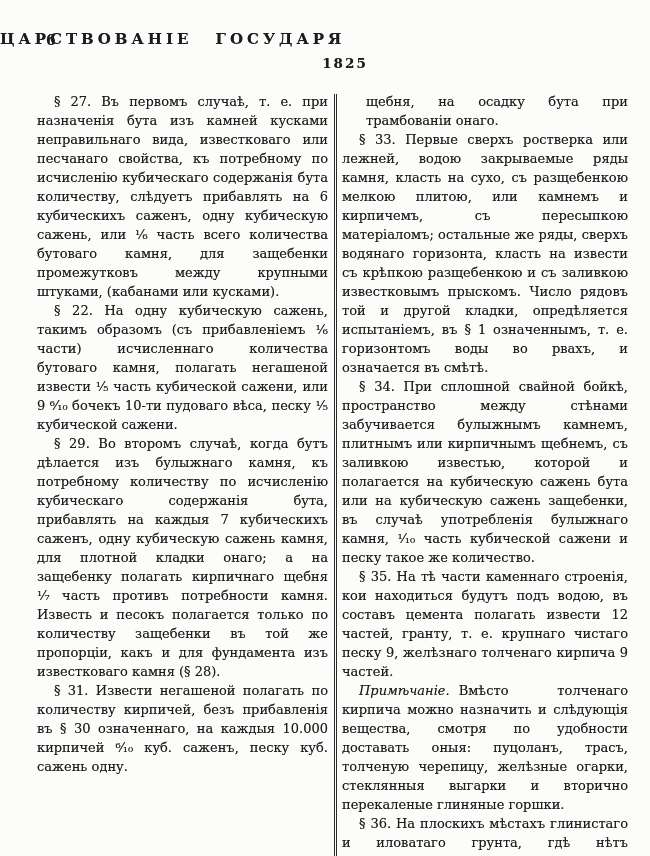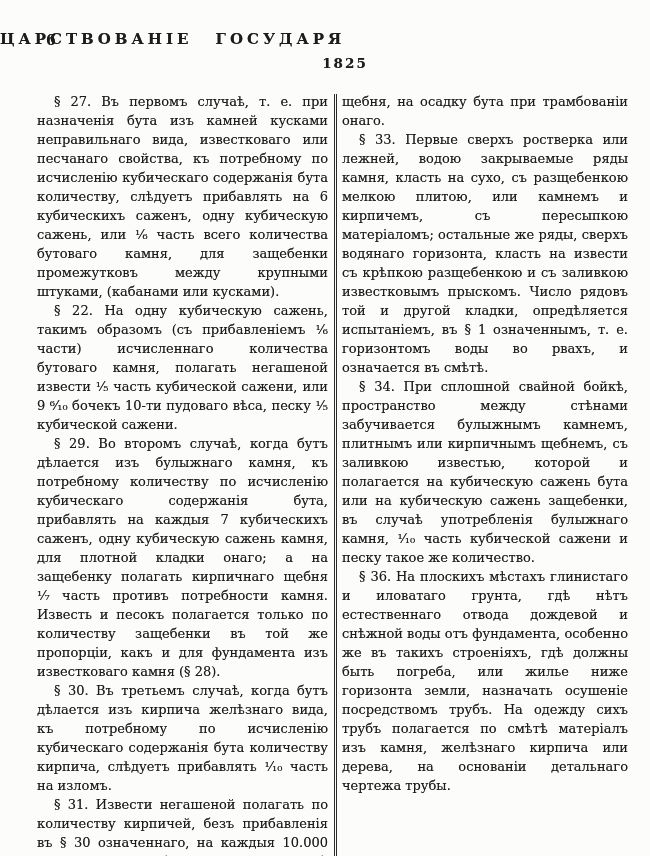--- a/index.html
+++ b/index.html
@@ -58,21 +58,21 @@
   .divider{
     width:1px;
     border-left:1.2px solid #2a2a2a;
     border-right:1.2px solid #2a2a2a;
     margin:2px 5px 8px 6px;
   }
   p.para{
     margin:0;
     text-indent:17px;
   }
-  p.para.noindent{text-indent:0;}
+  p.para.noindent{text-indent:0;margin-left:24px;}
   .note-lead{
     font-style:italic;
     margin-right:9px;
   }
   
   .col, .header{ text-shadow:0 0 0.4px rgba(30,30,30,0.55); }
 </style>
 </head>
 <body>
 
@@ -83,28 +83,29 @@
     <div class="title">ЦАРСТВОВАНІЕ ГОСУДАРЯ</div>
     <div class="year">1825</div>
   </div>
 
   <div class="columns">
 
     <div class="col left">
       <p class="para">§ 27. Въ первомъ случаѣ, т. е. при назначенія бута изъ камней кусками неправильнаго вида, известковаго или песчанаго свойства, къ потребному по исчисленію кубическаго содержанія бута количеству, слѣдуетъ прибавлять на 6 кубическихъ саженъ, одну кубическую сажень, или ¹⁄₆ часть всего количества бутоваго камня, для защебенки промежутковъ между крупными штуками, (кабанами или кусками).</p>
       <p class="para">§ 22. На одну кубическую сажень, такимъ образомъ (съ прибавленіемъ ¹⁄₆ части) исчисленнаго количества бутоваго камня, полагать негашеной извести ¹⁄₅ часть кубической сажени, или 9 ⁶⁄₁₀ бочекъ 10-ти пудоваго вѣса, песку ¹⁄₅ кубической сажени.</p>
       <p class="para">§ 29. Во второмъ случаѣ, когда бутъ дѣлается изъ булыжнаго камня, къ потребному количеству по исчисленію кубическаго содержанія бута, прибавлять на каждыя 7 кубическихъ саженъ, одну кубическую сажень камня, для плотной кладки онаго; а на защебенку полагать кирпичнаго щебня ¹⁄₇ часть противъ потребности камня. Известь и песокъ полагается только по количеству защебенки въ той же пропорціи, какъ и для фундамента изъ известковаго камня (§ 28).</p>
-      <p class="para">§ 30. Въ третьемъ случаѣ, когда бутъ дѣлается изъ кирпича желѣзнаго вида, къ потребному по исчисленію кубическаго содержанія бута количеству кирпича, слѣдуетъ прибавлять ¹⁄₁₀ часть на изломъ.</p>
       <p class="para">§ 31. Извести негашеной полагать по количеству кирпичей, безъ прибавленія въ § 30 означеннаго, на каждыя 10.000 кирпичей ⁶⁄₁₀ куб. саженъ, песку куб. сажень одну.</p>
 
     </div>
 
     <div class="divider"></div>
 
     <div class="col right">
       <p class="para noindent">щебня, на осадку бута при трамбованіи онаго.</p>
       <p class="para">§ 33. Первые сверхъ ростверка или лежней, водою закрываемые ряды камня, класть на сухо, съ разщебенкою мелкою плитою, или камнемъ и кирпичемъ, съ пересыпкою матеріаломъ; остальные же ряды, сверхъ водянаго горизонта, класть на извести съ крѣпкою разщебенкою и съ заливкою известковымъ прыскомъ. Число рядовъ той и другой кладки, опредѣляется испытаніемъ, въ § 1 означеннымъ, т. е. горизонтомъ воды во рвахъ, и означается въ смѣтѣ.</p>
       <p class="para">§ 34. При сплошной свайной бойкѣ, пространство между стѣнами забучивается булыжнымъ камнемъ, плитнымъ или кирпичнымъ щебнемъ, съ заливкою известью, которой и полагается на кубическую сажень бута или на кубическую сажень защебенки, въ случаѣ употребленія булыжнаго камня, ¹⁄₁₀ часть кубической сажени и песку такое же количество.</p>
+      <p class="para">§ 35. На тѣ части каменнаго строенія, кои находиться будутъ подъ водою, въ составъ цемента полагать извести 12 частей, гранту, т. е. крупнаго чистаго песку 9, желѣзнаго толченаго кирпича 9 частей.</p>
+      <p class="para"><span class="note-lead">Примѣчаніе.</span><span>Вмѣсто толченаго кирпича можно назначить и слѣдующія вещества, смотря по удобности доставать оныя: пуцоланъ, трасъ, толченую черепицу, желѣзные огарки, стеклянныя выгарки и вторично перекаленые глиняные горшки.</span></p>
       <p class="para">§ 36. На плоскихъ мѣстахъ глинистаго и иловатаго грунта, гдѣ нѣтъ естественнаго отвода дождевой и снѣжной воды отъ фундамента, особенно же въ такихъ строеніяхъ, гдѣ должны быть погреба, или жилье ниже горизонта земли, назначать осушеніе посредствомъ трубъ. На одежду сихъ трубъ полагается по смѣтѣ матеріалъ изъ камня, желѣзнаго кирпича или дерева, на основаніи детальнаго чертежа трубы.</p>
     </div>
 
   </div>
 </div>
 
 </body></html>

